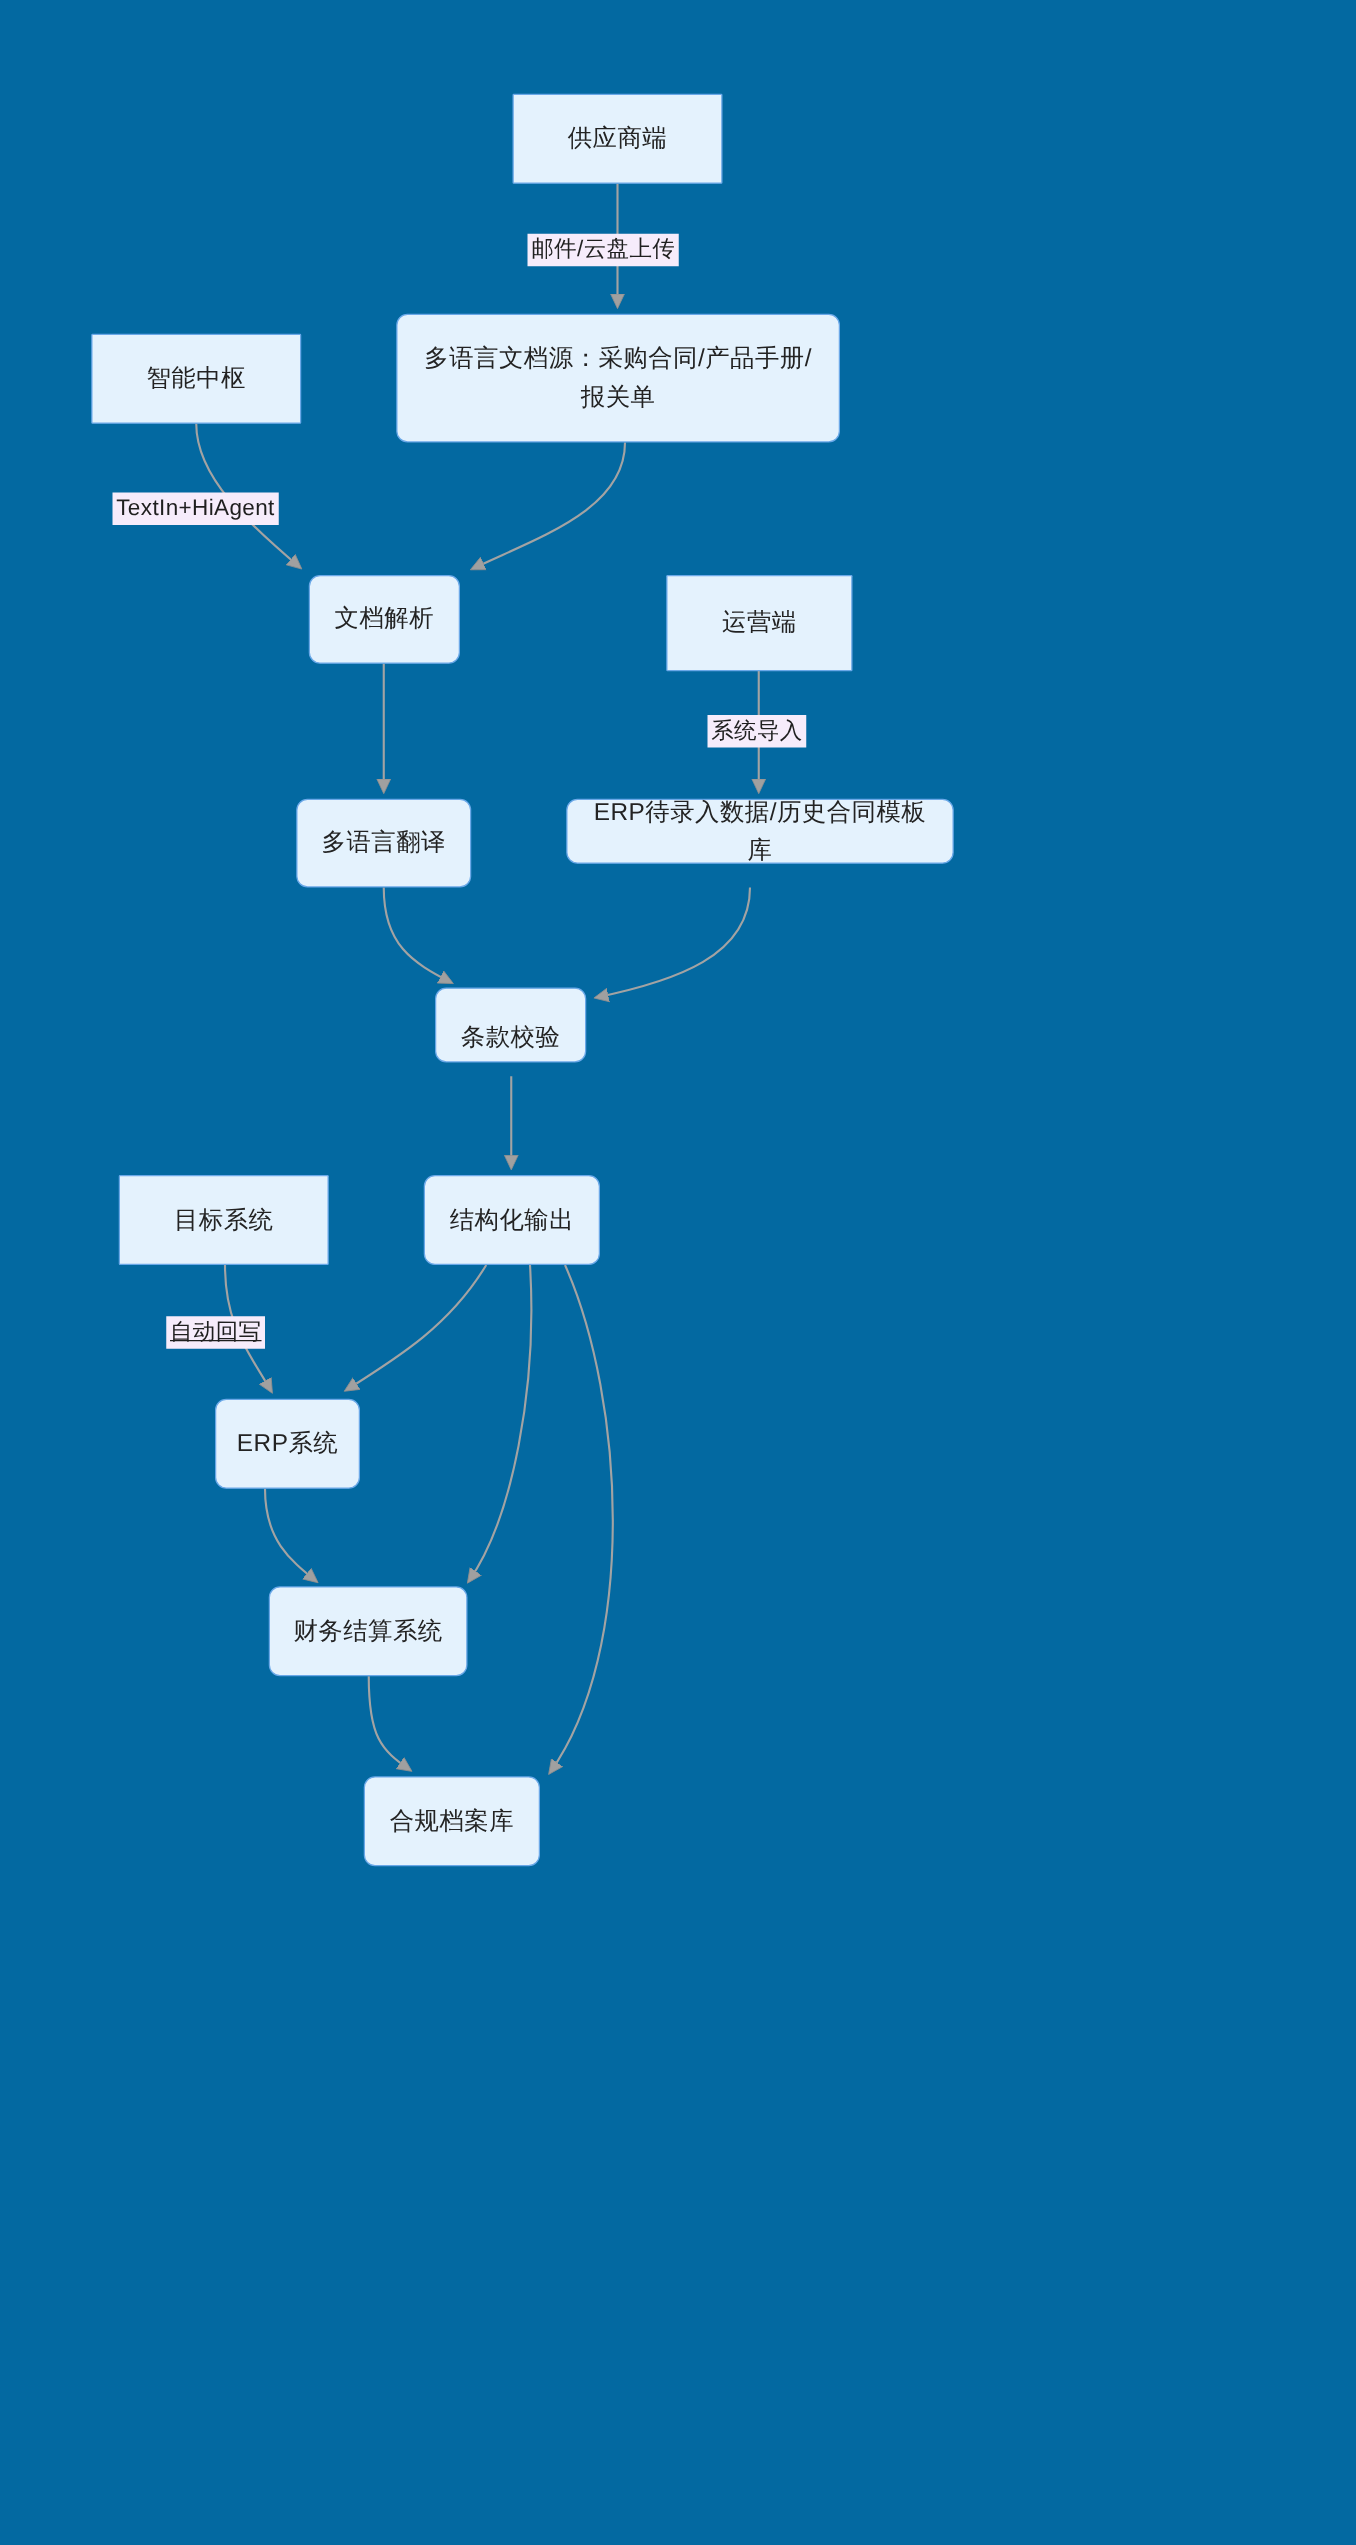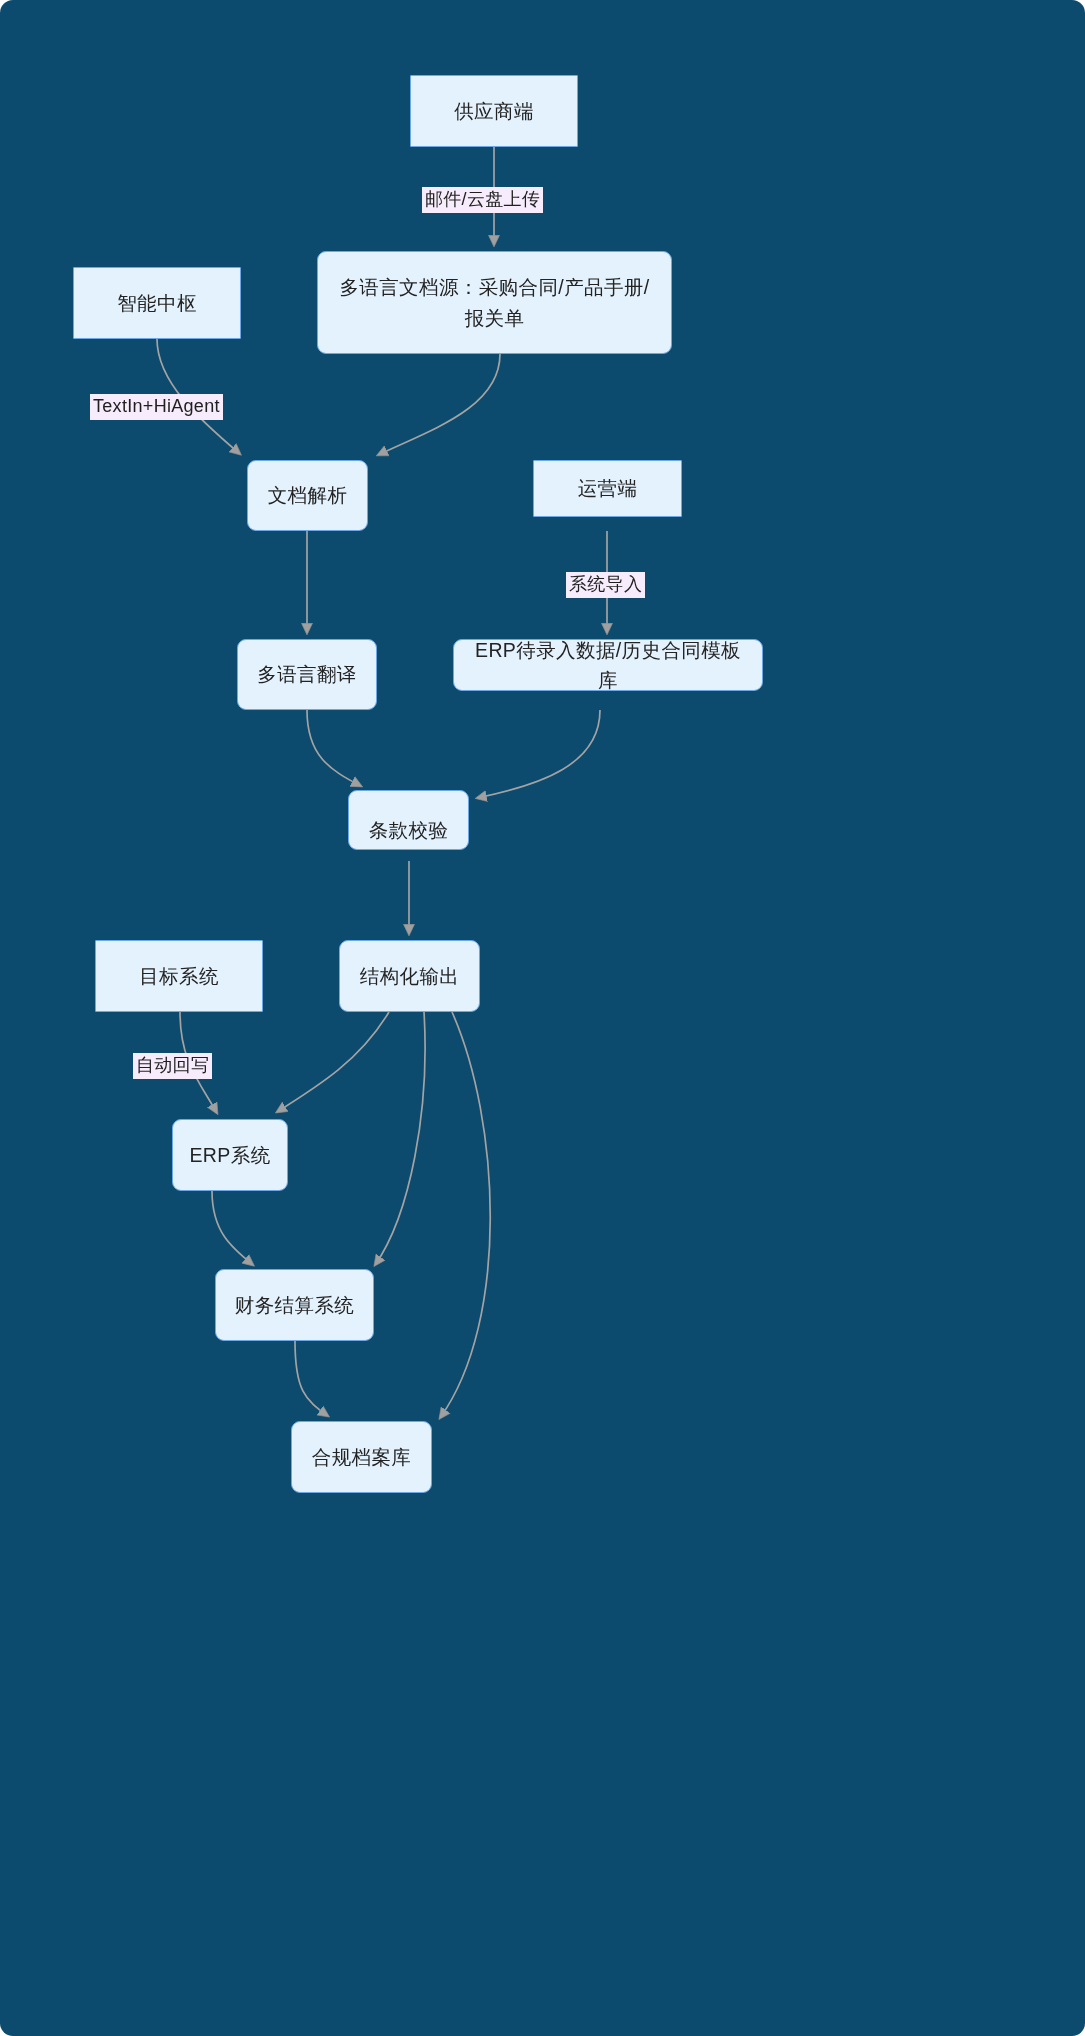--- a/index.html
+++ b/index.html
@@ -5,23 +5,22 @@
 <style>
   html,body{margin:0;padding:0;background:#ffffff;}
   body{
     font-family:"Liberation Sans","DejaVu Sans",sans-serif;
     -webkit-font-smoothing:antialiased;
   }
   #canvas{
     position:relative;
     width:1085px;
     height:2036px;
-    background:#0c4a6e;
+    background:#0369a1;
     overflow:hidden;
-    border-radius:13px;
   }
   svg.edges{
     position:absolute;
     left:0; top:0;
     width:1085px;
     height:2036px;
     pointer-events:none;
   }
   .node{
     position:absolute;
@@ -102,21 +101,21 @@
   </div>
 
   <div class="node sharp" style="left:73px;top:267px;width:168px;height:72px;">
     <span class="node-text">智能中枢</span>
   </div>
 
   <div class="node rounded" style="left:247px;top:460px;width:121px;height:71px;">
     <span class="node-text">文档解析</span>
   </div>
 
-  <div class="node sharp" style="left:533px;top:460px;width:149px;height:57px;">
+  <div class="node sharp" style="left:533px;top:460px;width:149px;height:77px;">
     <span class="node-text">运营端</span>
   </div>
 
   <div class="node rounded" style="left:237px;top:639px;width:140px;height:71px;">
     <span class="node-text">多语言翻译</span>
   </div>
 
   <div class="node rounded" style="left:453px;top:639px;width:310px;height:52px;">
     <span class="node-text">ERP待录入数据/历史合同模板库</span>
   </div>
@@ -144,15 +143,15 @@
   <div class="node rounded" style="left:291px;top:1421px;width:141px;height:72px;align-items:center;">
     <span class="node-text">合规档案库</span>
   </div>
 
   <div class="edge-label" style="left:422px;top:187px;">邮件/云盘上传</div>
 
   <div class="edge-label" style="left:90px;top:394px;">TextIn+HiAgent</div>
 
   <div class="edge-label" style="left:566px;top:572px;">系统导入</div>
 
-  <div class="edge-label" style="left:133px;top:1053px;">自动回写</div>
+  <div class="edge-label" style="left:133px;top:1053px;text-decoration:underline;">自动回写</div>
 
 </div>
 
 </body></html>

